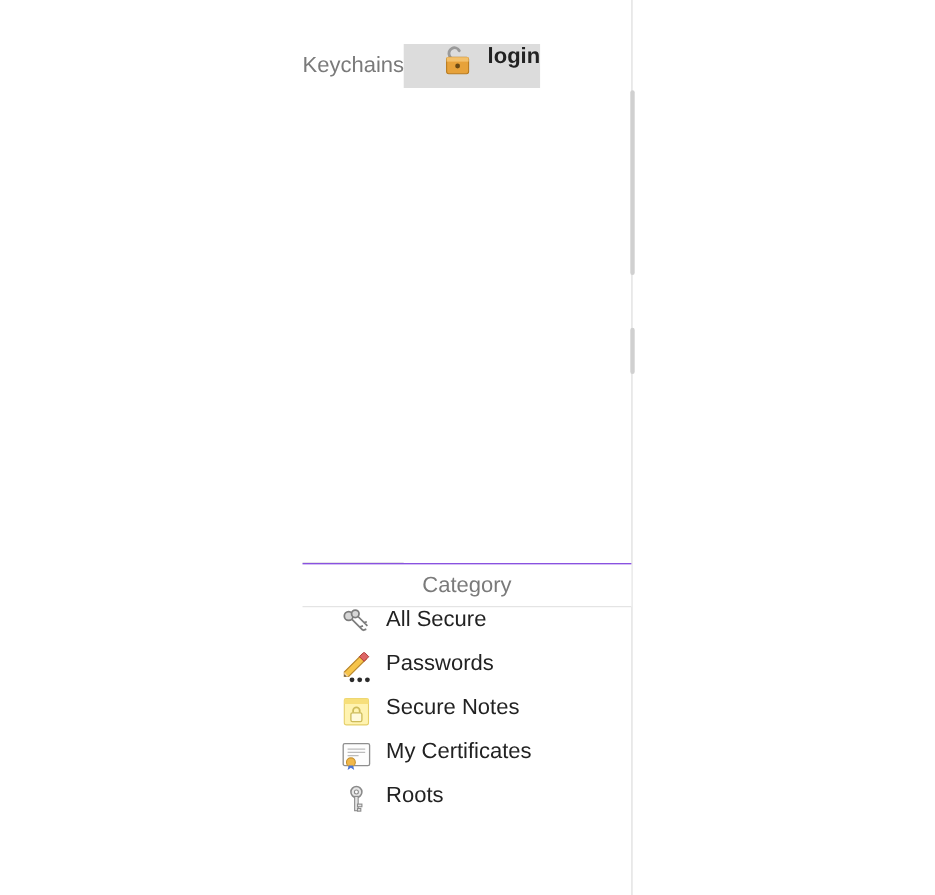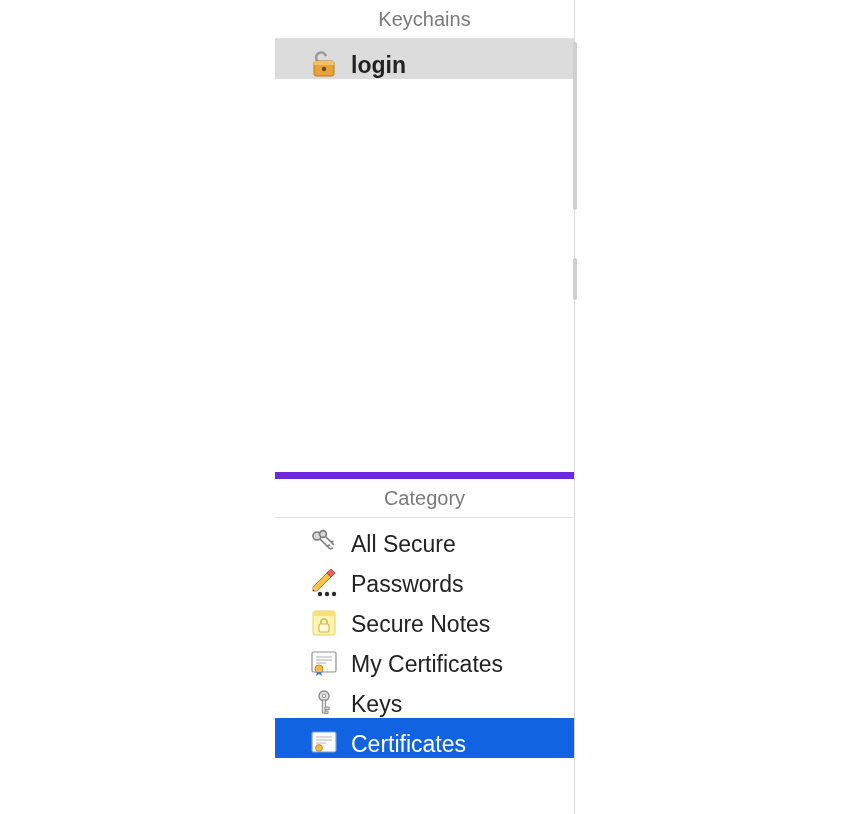--- a/index.html
+++ b/index.html
@@ -12,43 +12,43 @@
     height: 814px;
     border-right: 1px solid #d9d9d9;
     display: flex;
     flex-direction: column;
   }
   .section-header {
     font-size: 20px;
     color: #7a7a7a;
     text-align: center;
     padding: 8px 0 7px 0;
-    border-top: 7px solid #6d28d9;
+    border-top: 1px solid #6d28d9;
     border-bottom: 1px solid #e2e2e2;
     background: #ffffff;
   }
   .section-header.first { border-top: none; }
   .keychains-section {
     display: flex;
-    flex-direction: column;
     height: 472px;
     position: relative;
+    margin-top: 40px;
   }
   .category-section {
     display: flex;
     flex-direction: column;
     flex: 1;
     position: relative;
   }
   .row {
     display: flex;
-    align-items: flex-end;
+    align-items: flex-start;
     height: 40px;
     padding-left: 34px;
-    font-size: 23px;
+    font-size: 20px;
     color: #222;
     cursor: default;
     user-select: none;
   }
   .row .icon {
     width: 30px;
     height: 30px;
     display: flex;
     align-items: center;
     justify-content: center;
@@ -157,29 +157,17 @@
     <div class="row">
       <span class="icon">
         <svg width="24" height="28" viewBox="0 0 24 28">
           <circle cx="12" cy="7" r="5" fill="#e6e6e6" stroke="#8a8a8a" stroke-width="1.4"></circle>
           <circle cx="12" cy="7" r="1.8" fill="#ffffff" stroke="#8a8a8a" stroke-width="1"></circle>
           <rect x="10.4" y="11" width="3.2" height="13" fill="#e6e6e6" stroke="#8a8a8a" stroke-width="1"></rect>
           <rect x="13" y="18" width="4" height="2.4" fill="#e6e6e6" stroke="#8a8a8a" stroke-width="1"></rect>
           <rect x="13" y="22" width="3" height="2.4" fill="#e6e6e6" stroke="#8a8a8a" stroke-width="1"></rect>
         </svg>
       </span>
-      <span class="label">Keys</span>
+      <span class="label">Roots</span>
     </div>
 
-    <div class="row selected-blue">
-      <span class="icon">
-        <svg width="28" height="26" viewBox="0 0 28 26">
-          <rect x="2" y="2" width="24" height="20" rx="1.5" fill="#fdfdfd" stroke="#7aa0e8" stroke-width="1.2"></rect>
-          <line x1="6" y1="7" x2="22" y2="7" stroke="#bcbcbc" stroke-width="1.1"></line>
-          <line x1="6" y1="10" x2="22" y2="10" stroke="#bcbcbc" stroke-width="1.1"></line>
-          <line x1="6" y1="13" x2="16" y2="13" stroke="#bcbcbc" stroke-width="1.1"></line>
-          <circle cx="9" cy="18" r="3.4" fill="#f1b84a" stroke="#c6902b" stroke-width="1"></circle>
-        </svg>
-      </span>
-      <span class="label">Certificates</span>
-    </div>
   </div>
 </div>
 
 </body></html>

